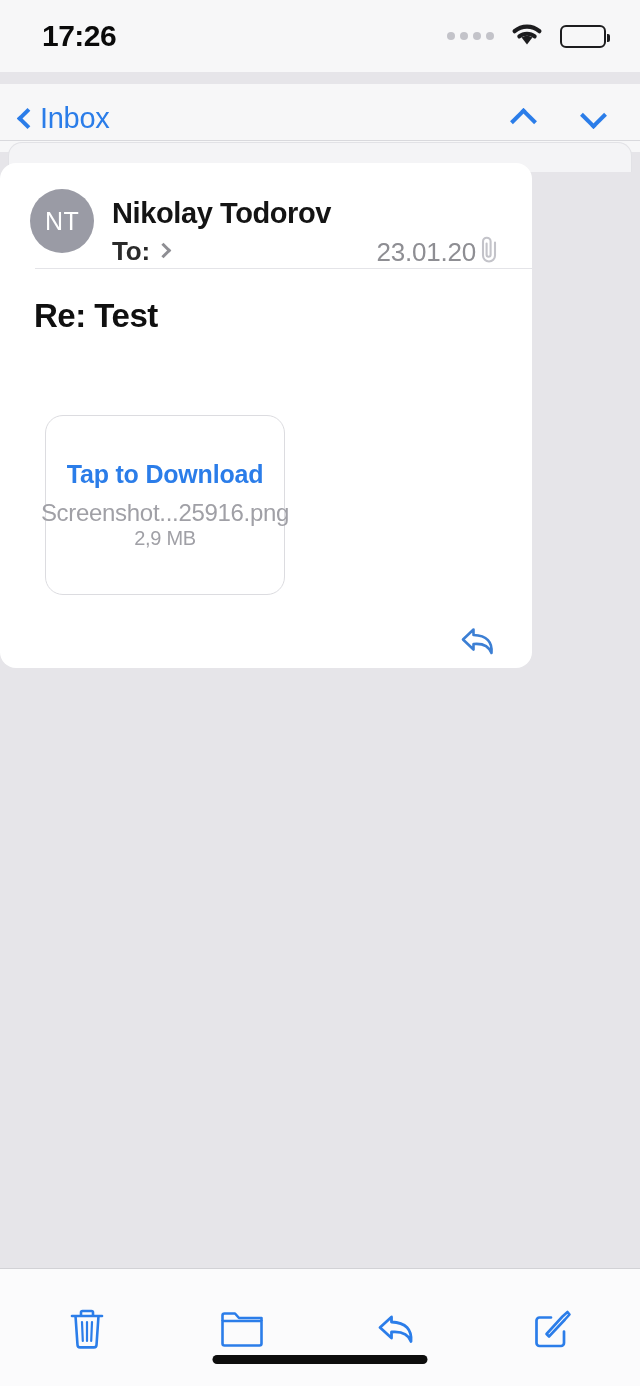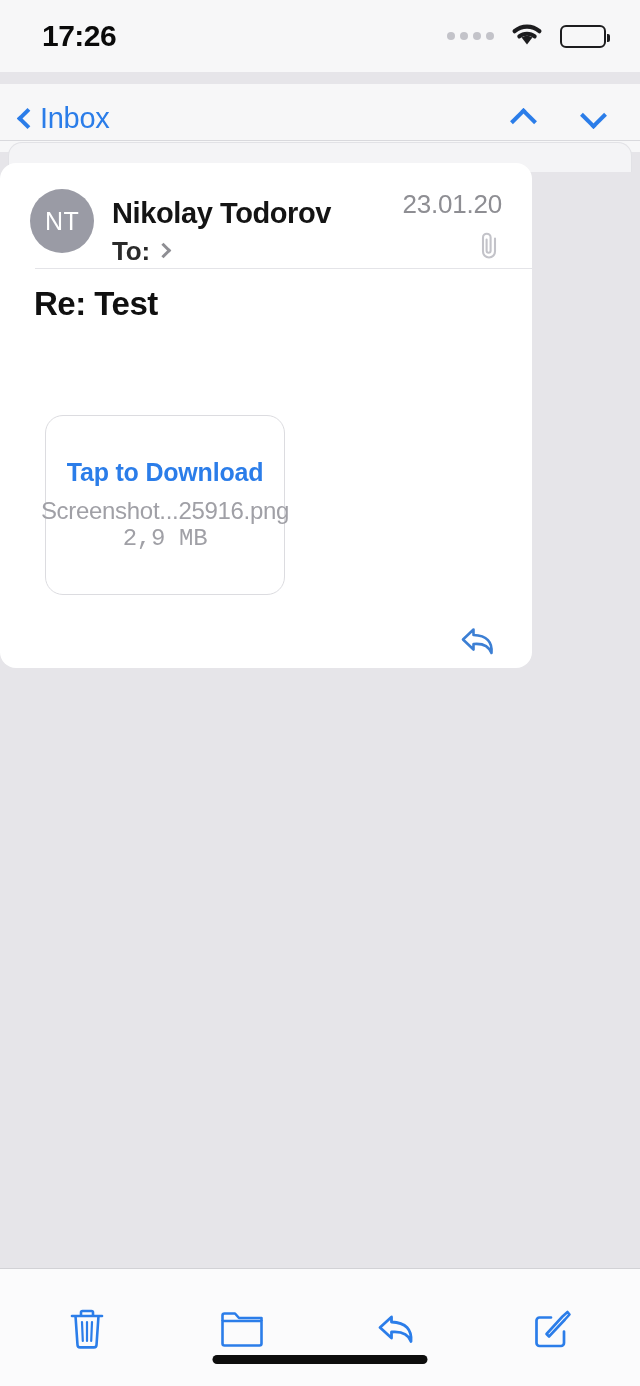--- a/index.html
+++ b/index.html
@@ -164,38 +164,38 @@
   }
   #recipient-chev {
     display:inline-block; width:11px; height:11px;
     border-right:3px solid #8e8e93;
     border-top:3px solid #8e8e93;
     transform:rotate(45deg);
     margin-left:1px; margin-bottom:2px;
   }
   #meta-block {
     margin-left:auto; text-align:left;
-    display:flex; flex-direction:column; align-items:flex-end;
+    display:flex; align-items:flex-end;
     padding-top:4px;
   }
   #message-date {
     font-size:26px; color:#8e8e93; letter-spacing:-0.2px;
   }
   #attachment-clip {
     margin-top:10px; color:#c3c3c9;
   }
 
   #header-divider {
     position:absolute; left:35px; right:0; top:105px;
     height:1px; background:#e4e4e8;
   }
 
   
   #subject-line {
-    position:absolute; top:122px; left:34px;
+    position:absolute; top:134px; left:34px;
     font-size:33px; font-weight:bold; color:#101010;
     letter-spacing:-0.5px;
   }
 
   
   #attachment-tile {
     position:absolute; top:252px; left:45px;
     width:240px; height:180px;
     background:#ffffff;
     border:1.5px solid #dcdce0;
@@ -205,21 +205,21 @@
     cursor:pointer;
   }
   #attachment-action {
     font-size:25px; font-weight:bold; color:#2b7de9;
     letter-spacing:-0.2px; margin-bottom:10px;
   }
   #attachment-filename {
     font-size:24px; color:#a0a0a6; letter-spacing:-0.3px; 
   }
   #attachment-size {
-    font-size:24px; color:#a0a0a6; letter-spacing:-0.3px;font-family:Liberation Mono, monospace;
+    font-size:20px; color:#a0a0a6; letter-spacing:-0.3px;
   }
 
   
   #see-more-row {
     position:absolute; left:0; right:0; top:450px;
     height:55px;
     display:flex; align-items:center;
     padding:0 30px 0 38px;
   }
   #see-more-link {

